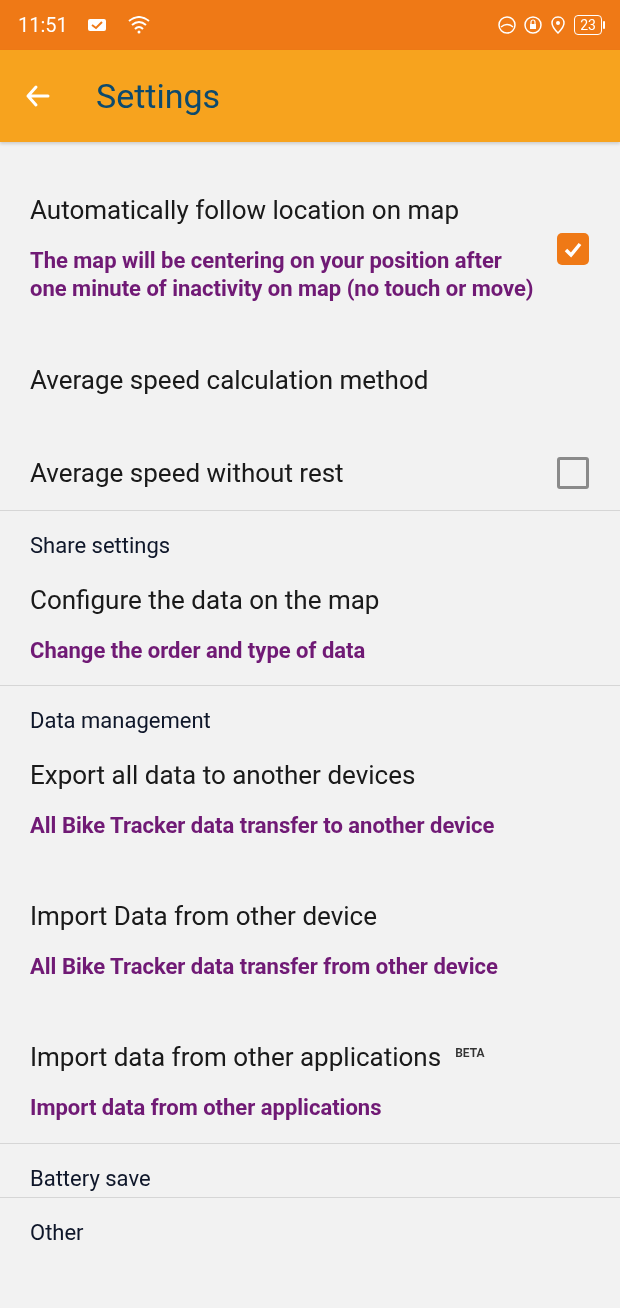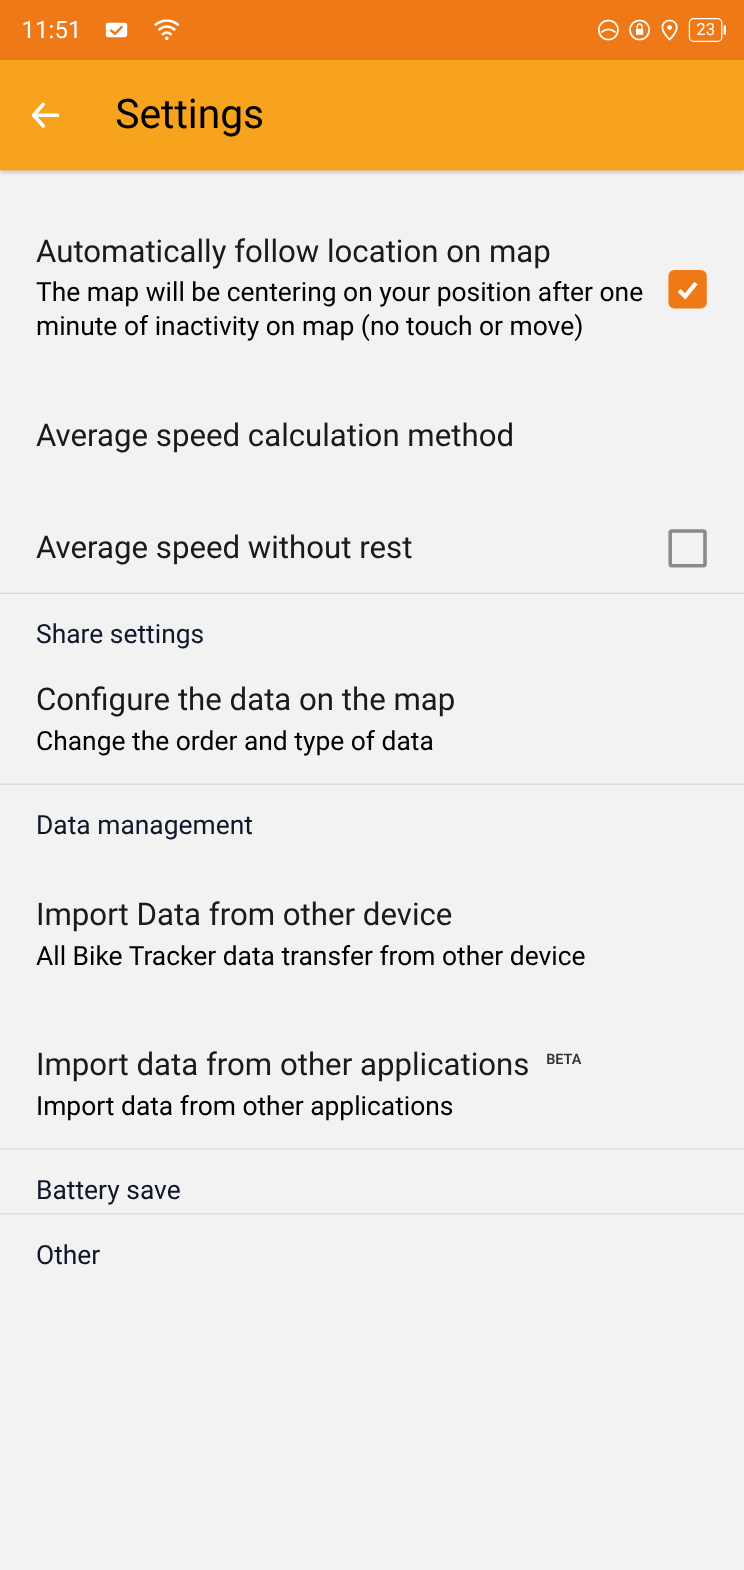--- a/index.html
+++ b/index.html
@@ -46,21 +46,21 @@
     background: #f7a31e;
     display: flex;
     align-items: center;
     padding: 0 22px;
     gap: 42px;
     box-shadow: 0 2px 3px rgba(0,0,0,0.15);
     position: relative;
     z-index: 2;
   }
   .back-btn { color: #fff; display: flex; align-items: center; cursor: pointer; }
-  .app-title { color: #000000; font-size: 34px; font-weight: 400; }
+  .app-title { color: #0c4a6e; font-size: 34px; font-weight: 400; }
 
   
   .content { background: #f2f2f2; }
 
   .section-header {
     padding: 22px 30px 6px 30px;
     color: #0f172a;
     font-size: 22px;
     font-weight: 400;
   }
@@ -72,25 +72,25 @@
     gap: 20px;
   }
   .setting-text { flex: 1; min-width: 0; }
   .setting-title {
     color: #1a1a1a;
     font-size: 26px;
     font-weight: 400;
     line-height: 1.25;
   }
   .setting-sub {
-    color: #000000;
+    color: #701a75;
     font-size: 22px;
-    font-weight: 400;
+    font-weight: 700;
     line-height: 1.3;
-    margin-top: 4px;
+    margin-top: 20px;
   }
   .beta-sup {
     font-size: 12px;
     color: #333;
     vertical-align: super;
     margin-left: 14px;
     font-weight: 600;
   }
 
   
@@ -225,20 +225,26 @@
     <div class="setting-text">
       <div class="setting-title">Configure the data on the map</div>
       <div class="setting-sub">Change the order and type of data</div>
     </div>
   </div>
 
   <div class="divider"></div>
 
   <div class="section-header">Data management</div>
 
+  <div class="setting-item">
+    <div class="setting-text">
+      <div class="setting-title">Export all data to another devices</div>
+      <div class="setting-sub">All Bike Tracker data transfer to another device</div>
+    </div>
+  </div>
 
   <div class="mid-gap"></div>
 
   <div class="setting-item">
     <div class="setting-text">
       <div class="setting-title">Import Data from other device</div>
       <div class="setting-sub">All Bike Tracker data transfer from other device</div>
     </div>
   </div>
 

